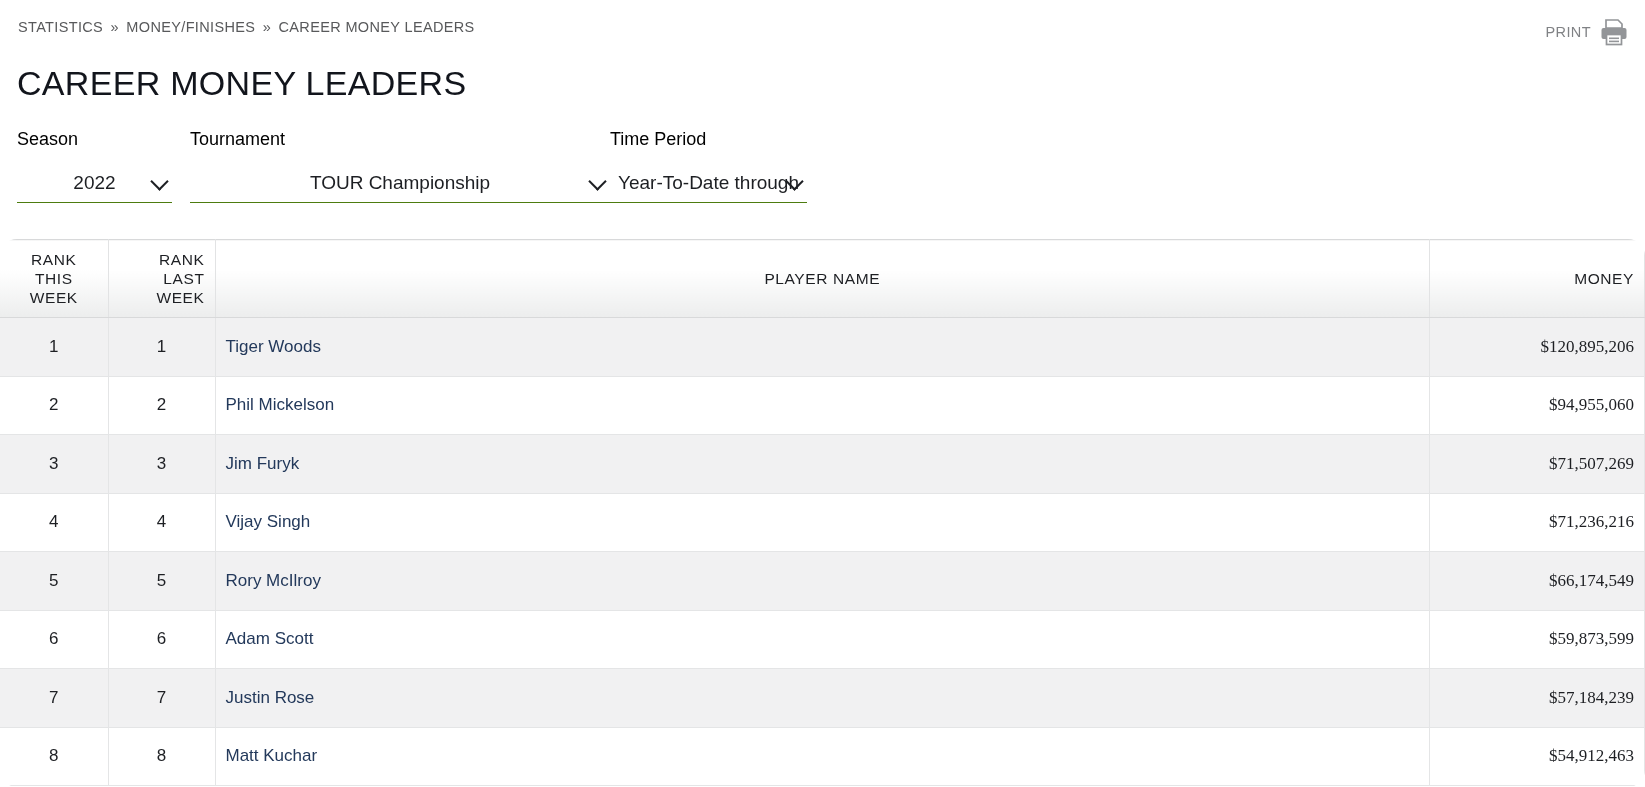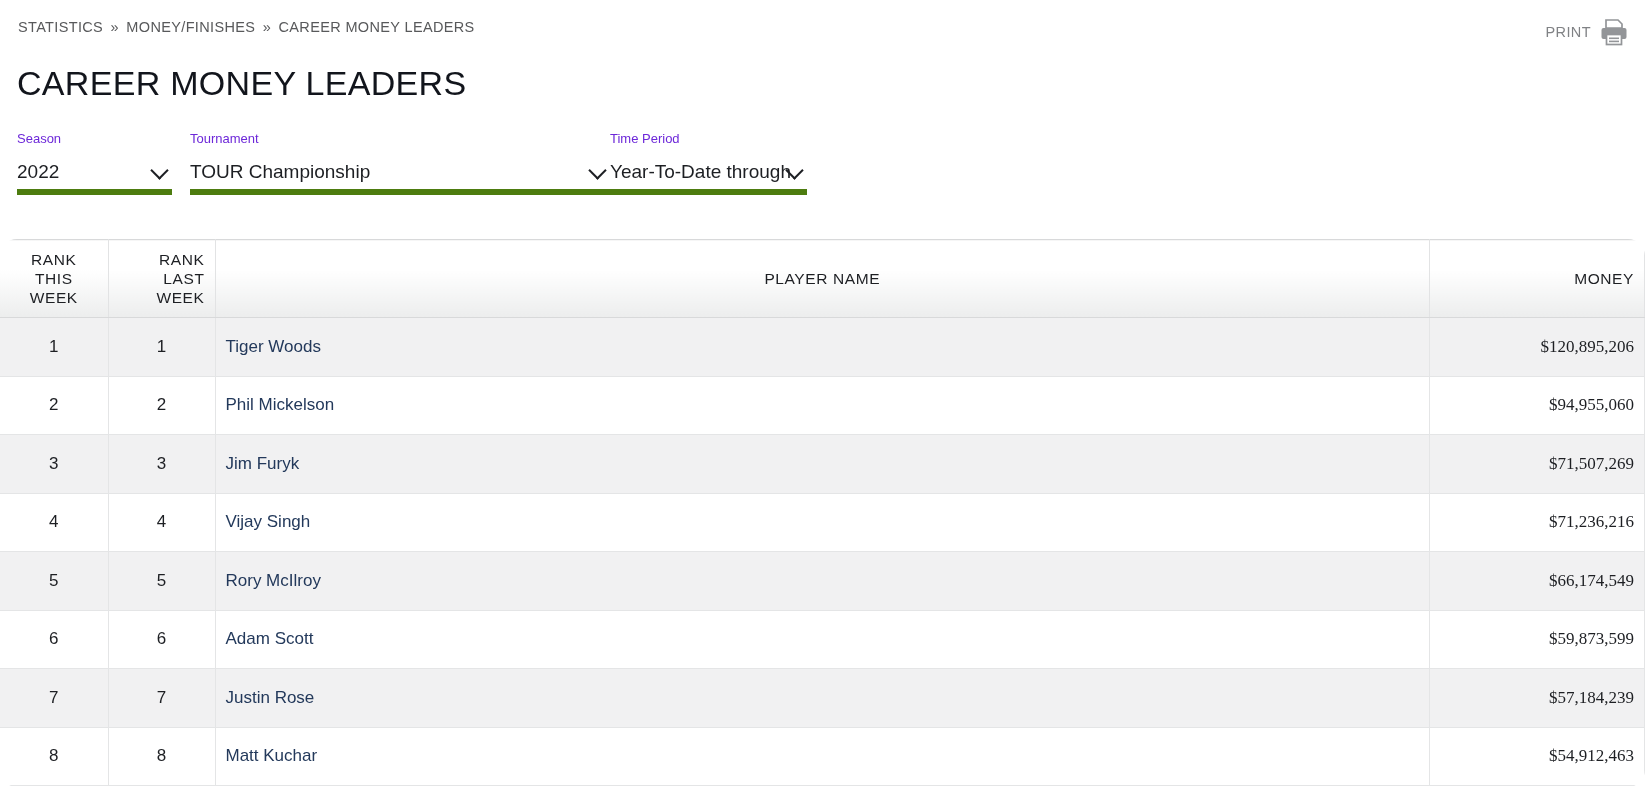--- a/index.html
+++ b/index.html
@@ -69,31 +69,32 @@
 
   
   .filters {
     position: absolute;
     left: 17px;
     top: 130px;
     display: flex;
   }
   .filter { position: relative; }
   .filter-label {
-    font-size: 13px;
-    color: #6d28d9;
+    font-size: 18px;
+    color: #000000;
     line-height: 18px;
-    margin-bottom: 7px;
+    margin-bottom: 15px;
   }
   .filter-control {
     position: relative;
-    border-bottom: 6px solid #4d7c0f;
+    border-bottom: 1px solid #4d7c0f;
     height: 40px;
     display: flex;
     align-items: center;
+    justify-content: center;
   }
   .filter-value {
     font-size: 19px;
     color: #1d1f23;
     line-height: 24px;
     white-space: nowrap;
   }
   .chev {
     position: absolute;
     right: 6px;

